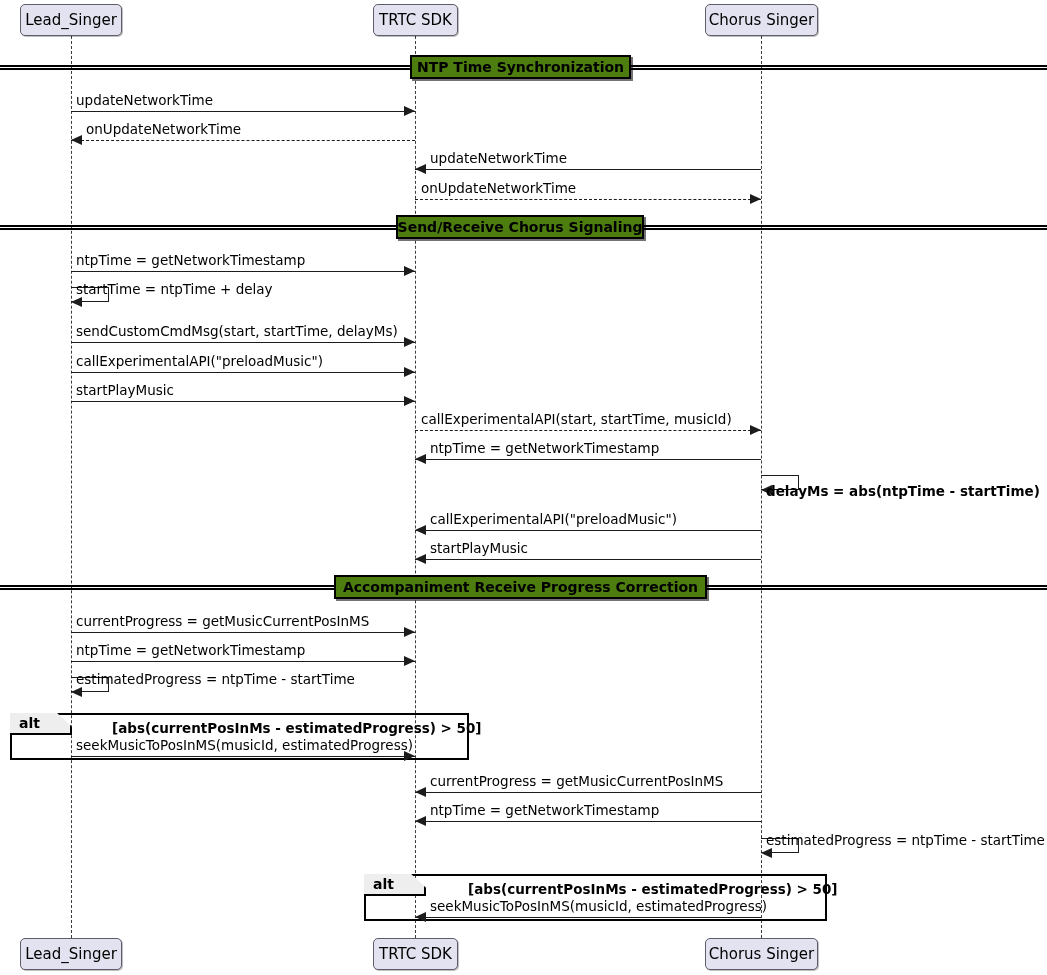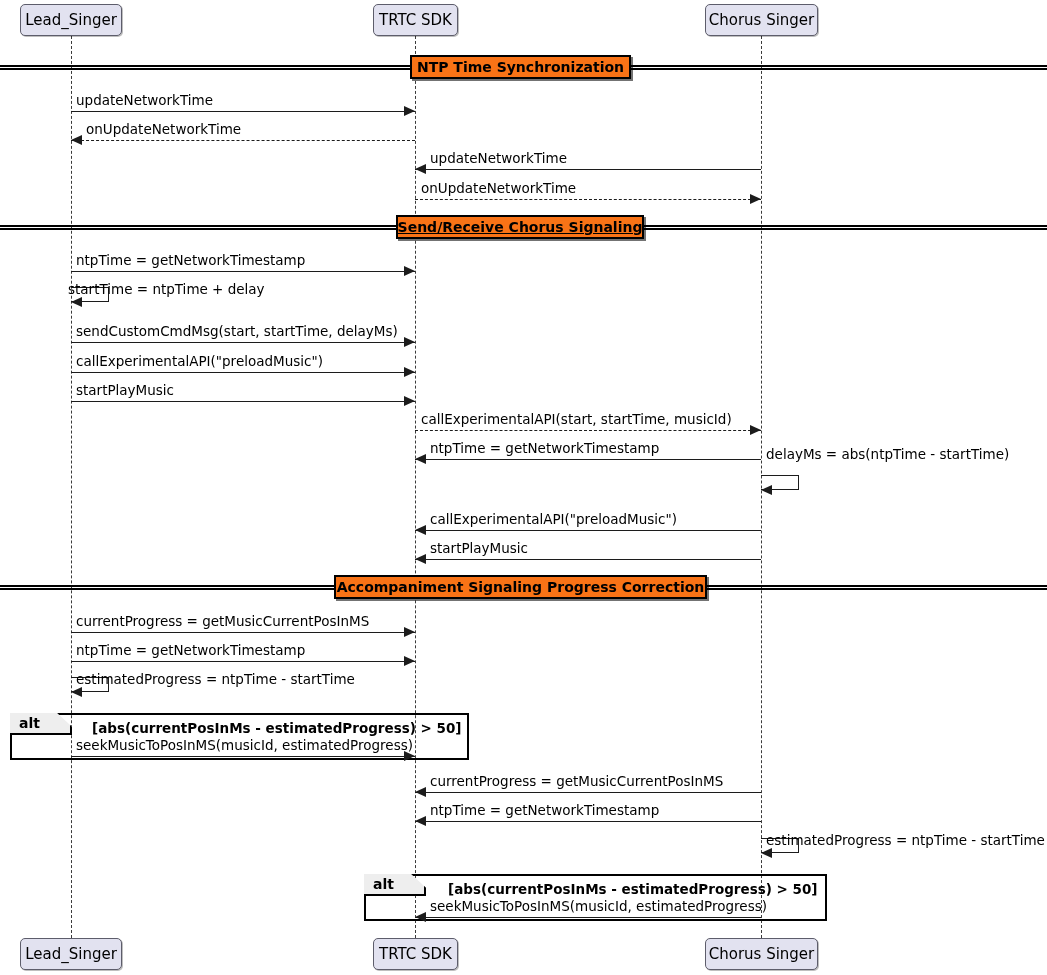--- a/index.html
+++ b/index.html
@@ -49,21 +49,21 @@
     left: 0;
     width: 1047px;
     height: 5px;
     border-top: 2px solid #000;
     border-bottom: 2px solid #000;
     box-sizing: border-box;
   }
   .divider-label {
     position: absolute;
     box-sizing: border-box;
-    background: #f97316;
+    background: #4d7c0f;
     border: 2px solid #000;
     box-shadow: 2px 2px 0 rgba(0,0,0,0.55);
     font-size: 14px;
     font-weight: bold;
     color: #000;
     display: flex;
     align-items: center;
     justify-content: center;
     padding: 0 9px;
     height: 24px;
@@ -133,40 +133,41 @@
     -webkit-clip-path: polygon(0 0, 76% 0, 100% 62%, 100% 100%, 0 100%);
     clip-path: polygon(0 0, 76% 0, 100% 62%, 100% 100%, 0 100%);
   }
   .alt-cond {
     position: absolute;
     font-size: 13.5px;
     font-weight: bold;
     color: #000;
     white-space: nowrap;
     line-height: 1;
+    margin-left: 20px;
   }
 </style>
 </head>
 <body>
 
 <div id="diagram">
 
   <div id="lifelines">
       <div class="lifeline" style="left: 71px; top: 36px; height: 902px;"></div>
       <div class="lifeline" style="left: 415px; top: 36px; height: 902px;"></div>
       <div class="lifeline" style="left: 761px; top: 36px; height: 902px;"></div>
     </div>
 
   <div id="sections">
       <div class="divider-lines" style="top: 65px;"></div>
       <div class="divider-label" style="left: 410px; top: 55px; width: 221px;">NTP Time Synchronization</div>
       <div class="divider-lines" style="top: 225px;"></div>
-      <div class="divider-label" style="left: 396px; top: 215px; width: 248px; text-decoration: underline;">Send/Receive Chorus Signaling</div>
+      <div class="divider-label" style="left: 396px; top: 215px; width: 248px;">Send/Receive Chorus Signaling</div>
       <div class="divider-lines" style="top: 585px;"></div>
-      <div class="divider-label" style="left: 334px; top: 575px; width: 373px;">Accompaniment Signaling Progress Correction</div>
+      <div class="divider-label" style="left: 334px; top: 575px; width: 373px;">Accompaniment Receive Progress Correction</div>
     </div>
 
   <div id="altblocks">
       <div class="alt-frame" style="left: 10px; top: 713px; width: 459px; height: 47px;"></div>
       <div class="alt-tab" style="left: 10px; top: 713px; width: 62px;">alt</div>
       <div class="alt-cond" style="left: 92px; top: 722px;">[abs(currentPosInMs - estimatedProgress) &gt; 50]</div>
       <div class="alt-frame" style="left: 364px; top: 874px; width: 463px; height: 47px;"></div>
       <div class="alt-tab" style="left: 364px; top: 874px; width: 62px;">alt</div>
       <div class="alt-cond" style="left: 448px; top: 883px;">[abs(currentPosInMs - estimatedProgress) &gt; 50]</div>
     </div>
@@ -182,39 +183,39 @@
       <div class="arrowhead left" style="top: 164px; left: 415px;"></div>
       <div class="msg-label" style="left: 430px; top: 152px;">updateNetworkTime</div>
       <div class="msg-line dotted" style="left: 415px; top: 199px; width: 346px;"></div>
       <div class="arrowhead right" style="top: 194px; left: 750px;"></div>
       <div class="msg-label" style="left: 421px; top: 182px;">onUpdateNetworkTime</div>
       <div class="msg-line" style="left: 71px; top: 271px; width: 344px;"></div>
       <div class="arrowhead right" style="top: 266px; left: 404px;"></div>
       <div class="msg-label" style="left: 76px; top: 254px;">ntpTime = getNetworkTimestamp</div>
       <div class="selfmsg" style="left: 71px; top: 287px;"></div>
       <div class="arrowhead left" style="left: 71px; top: 297px;"></div>
-      <div class="msg-label" style="left: 68px; top: 283px;">startTime = ntpTime + delay</div>
+      <div class="msg-label" style="left: 76px; top: 283px;">startTime = ntpTime + delay</div>
       <div class="msg-line" style="left: 71px; top: 342px; width: 344px;"></div>
       <div class="arrowhead right" style="top: 337px; left: 404px;"></div>
       <div class="msg-label" style="left: 76px; top: 325px;">sendCustomCmdMsg(start, startTime, delayMs)</div>
       <div class="msg-line" style="left: 71px; top: 372px; width: 344px;"></div>
       <div class="arrowhead right" style="top: 367px; left: 404px;"></div>
       <div class="msg-label" style="left: 76px; top: 355px;">callExperimentalAPI("preloadMusic")</div>
       <div class="msg-line" style="left: 71px; top: 401px; width: 344px;"></div>
       <div class="arrowhead right" style="top: 396px; left: 404px;"></div>
       <div class="msg-label" style="left: 76px; top: 384px;">startPlayMusic</div>
       <div class="msg-line dotted" style="left: 415px; top: 430px; width: 346px;"></div>
       <div class="arrowhead right" style="top: 425px; left: 750px;"></div>
       <div class="msg-label" style="left: 421px; top: 413px;">callExperimentalAPI(start, startTime, musicId)</div>
       <div class="msg-line" style="left: 415px; top: 459px; width: 346px;"></div>
       <div class="arrowhead left" style="top: 454px; left: 415px;"></div>
       <div class="msg-label" style="left: 430px; top: 442px;">ntpTime = getNetworkTimestamp</div>
       <div class="selfmsg" style="left: 761px; top: 475px;"></div>
       <div class="arrowhead left" style="left: 761px; top: 485px;"></div>
-      <div class="msg-label" style="left: 766px; top: 448px;">delayMs = abs(ntpTime - startTime)</div>
+      <div class="msg-label" style="left: 766px; top: 485px; font-weight: bold;">delayMs = abs(ntpTime - startTime)</div>
       <div class="msg-line" style="left: 415px; top: 530px; width: 346px;"></div>
       <div class="arrowhead left" style="top: 525px; left: 415px;"></div>
       <div class="msg-label" style="left: 430px; top: 513px;">callExperimentalAPI("preloadMusic")</div>
       <div class="msg-line" style="left: 415px; top: 559px; width: 346px;"></div>
       <div class="arrowhead left" style="top: 554px; left: 415px;"></div>
       <div class="msg-label" style="left: 430px; top: 542px;">startPlayMusic</div>
       <div class="msg-line" style="left: 71px; top: 632px; width: 344px;"></div>
       <div class="arrowhead right" style="top: 627px; left: 404px;"></div>
       <div class="msg-label" style="left: 76px; top: 615px;">currentProgress = getMusicCurrentPosInMS</div>
       <div class="msg-line" style="left: 71px; top: 661px; width: 344px;"></div>

